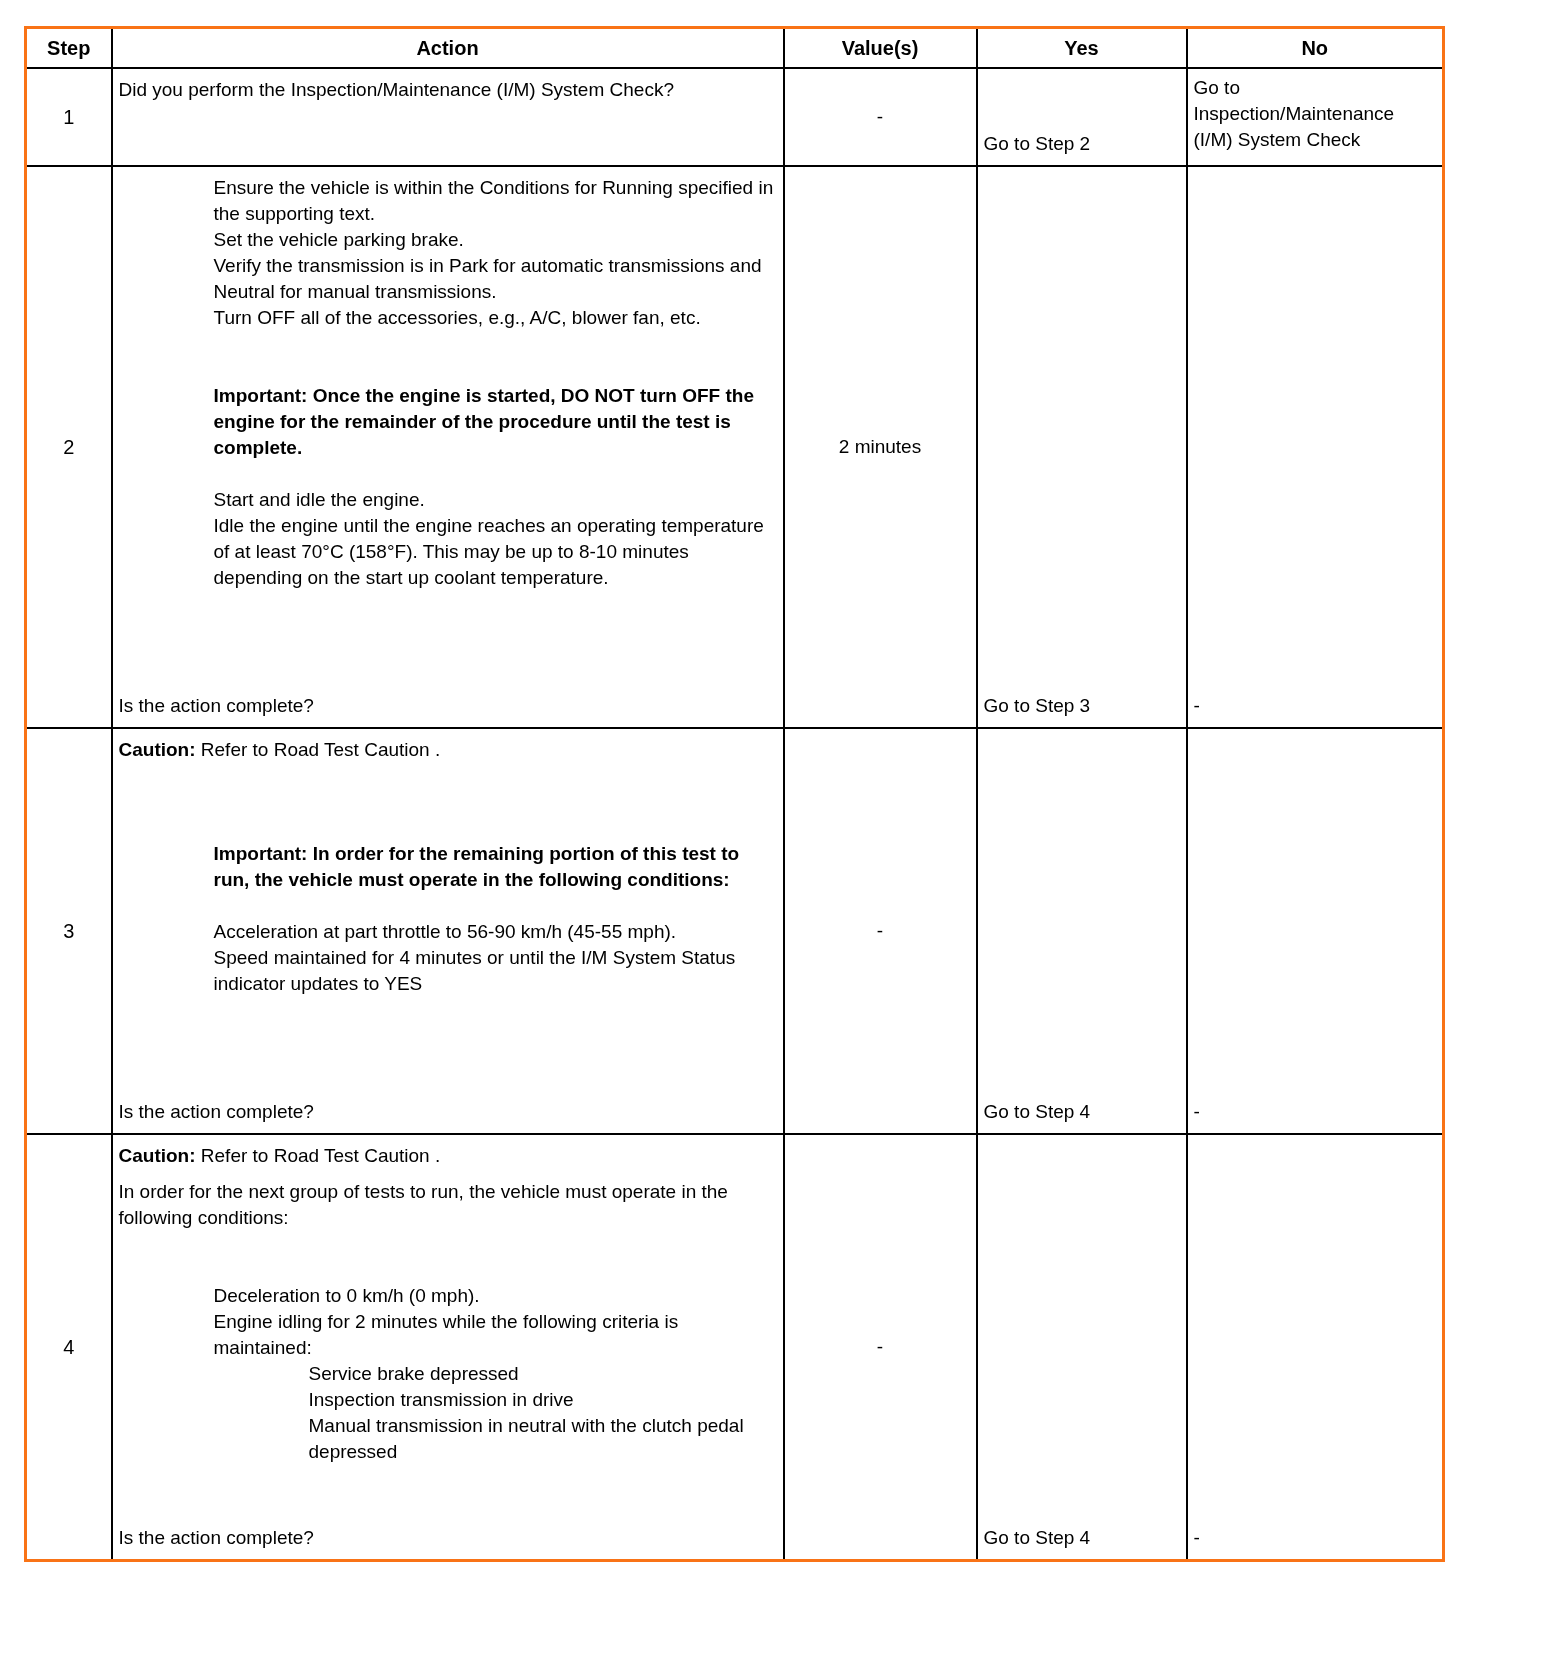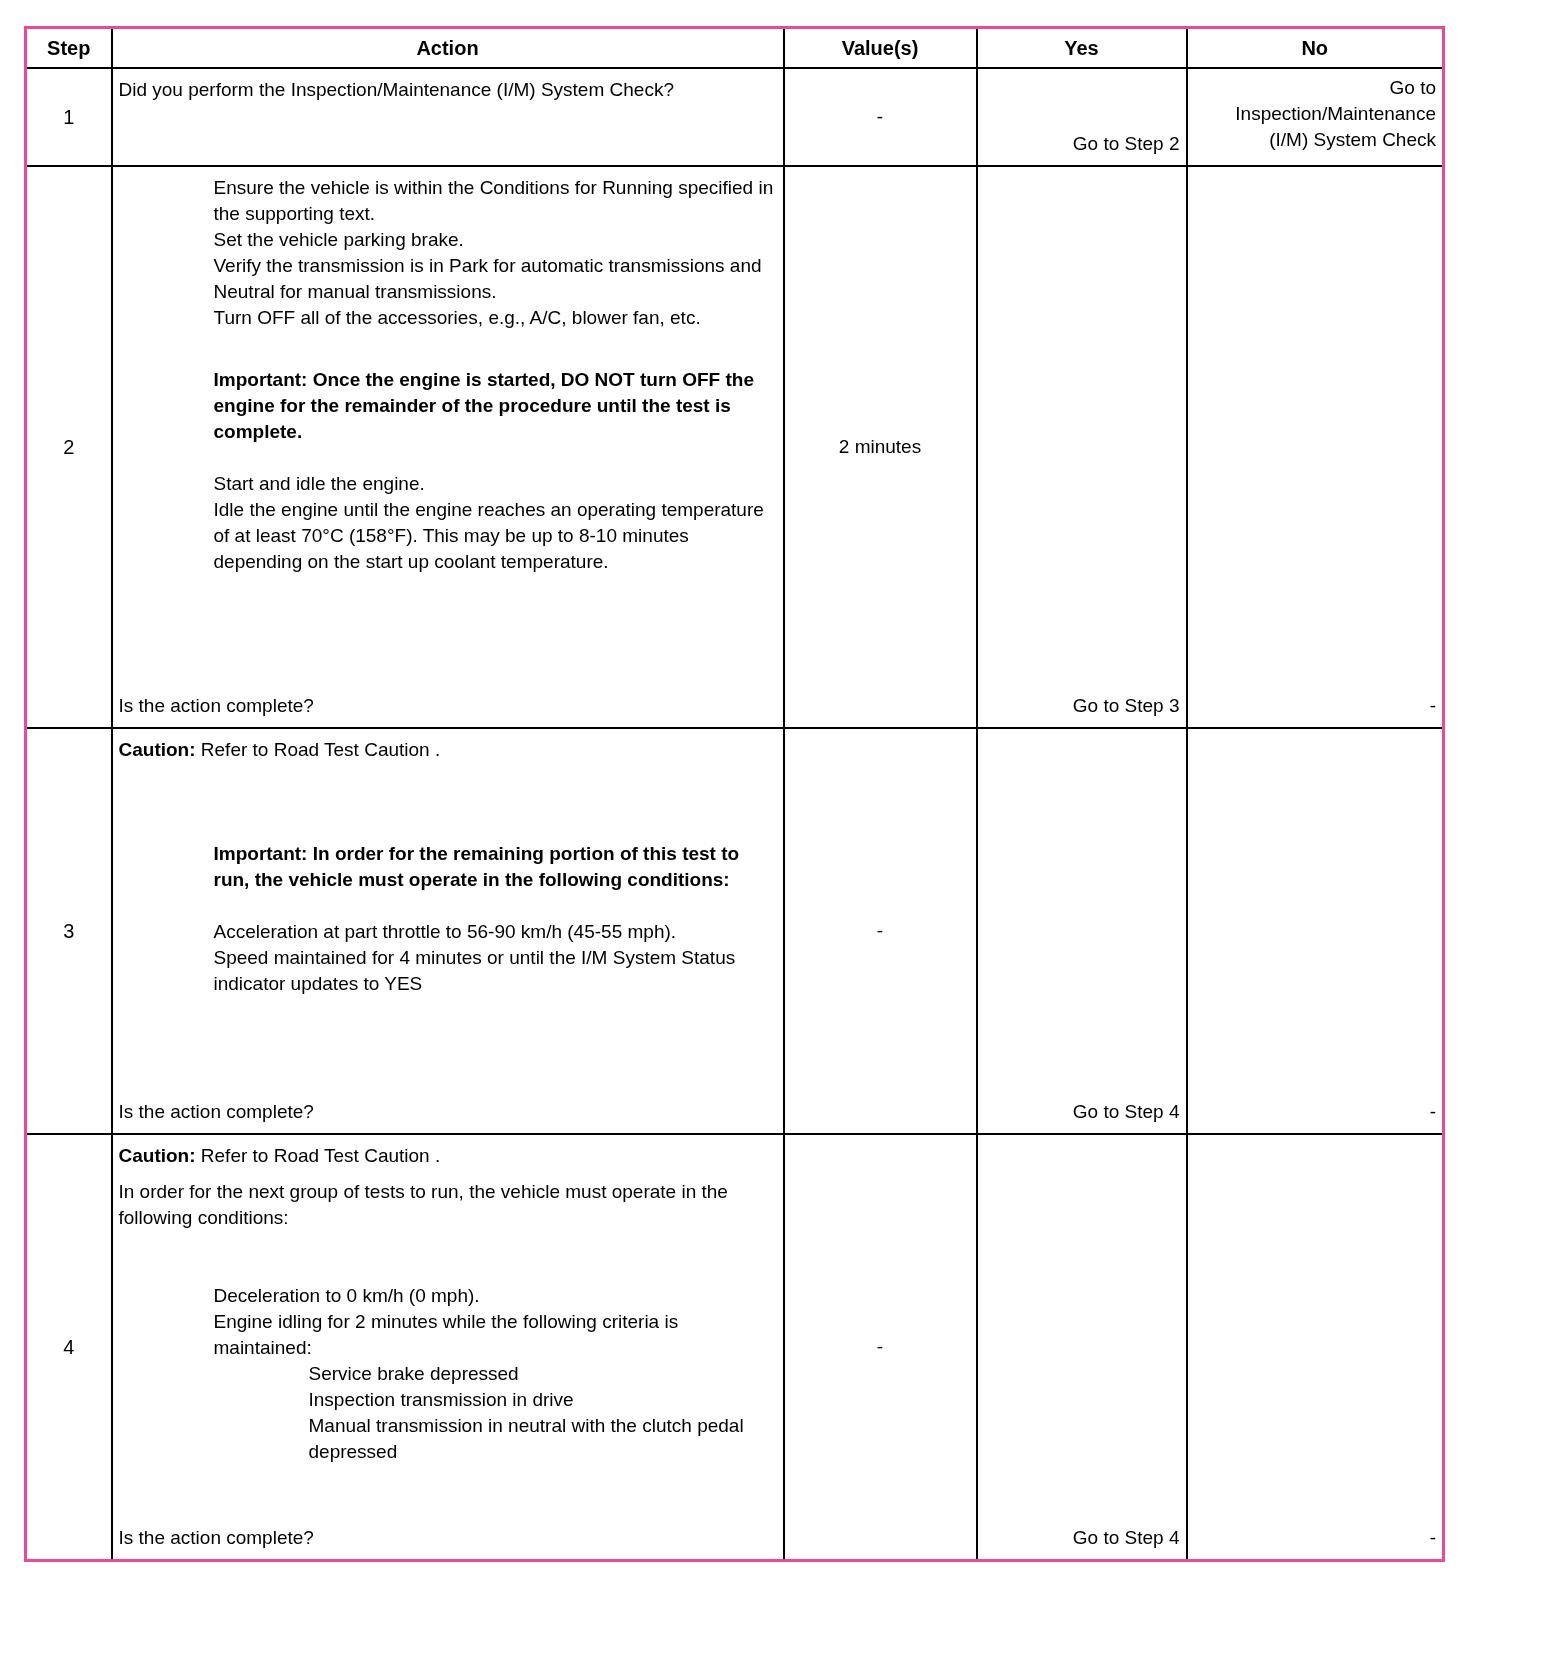--- a/index.html
+++ b/index.html
@@ -9,21 +9,21 @@
     width: 1568px;
     height: 1668px;
     font-family: "Liberation Sans", sans-serif;
     color: #000000;
   }
   table.proc {
     border-collapse: collapse;
     table-layout: fixed;
     width: 1418px;
     margin: 26px 0 0 24px;
-    border: 3px solid #ec4899;
+    border: 3px solid #f97316;
   }
   th, td {
     border: 2px solid #000;
     font-size: 19px;
     overflow: hidden;
   }
   th {
     font-size: 20px;
     font-weight: bold;
     text-align: center;
@@ -59,21 +59,21 @@
     margin-top: auto;
     line-height: 26px;
     padding-top: 8px;
   }
   td.col-value {
     text-align: center;
     vertical-align: middle;
     line-height: 26px;
   }
   td.col-yes, td.col-no {
-    text-align: right;
+    text-align: left;
     vertical-align: bottom;
     padding: 4px 6px 8px 6px;
     line-height: 26px;
   }
   tr.r0 td.col-no {
     vertical-align: top;
     padding-top: 6px;
   }
   tr.r0 { height: 96px; }
   tr.r1 { height: 560px; }
@@ -113,21 +113,21 @@
         <td class="col-no">Go to Inspection/Maintenance (I/M) System Check</td>
       </tr>
       <tr class="r1">
         <td class="col-step">2</td>
         <td class="col-action">
           <div class="action-wrap">
             <div class="para indent-1">Ensure the vehicle is within the Conditions for Running specified in the supporting text.</div>
             <div class="para indent-1">Set the vehicle parking brake.</div>
             <div class="para indent-1">Verify the transmission is in Park for automatic transmissions and Neutral for manual transmissions.</div>
             <div class="para indent-1">Turn OFF all of the accessories, e.g., A/C, blower fan, etc.</div>
-            <div class="para indent-1 bold" style="margin-top: 36px;">Important: Once the engine is started, DO NOT turn OFF the engine for the remainder of the procedure until the test is complete.</div>
+            <div class="para indent-1 bold" style="margin-top: 52px;">Important: Once the engine is started, DO NOT turn OFF the engine for the remainder of the procedure until the test is complete.</div>
             <div class="para indent-1" style="margin-top: 26px;">Start and idle the engine.</div>
             <div class="para indent-1">Idle the engine until the engine reaches an operating temperature of at least 70°C (158°F). This may be up to 8-10 minutes depending on the start up coolant temperature.</div>
             <div class="question">Is the action complete?</div>
           </div>
         </td>
         <td class="col-value">2 minutes</td>
         <td class="col-yes">Go to Step 3</td>
         <td class="col-no">-</td>
       </tr>
       <tr class="r2">

